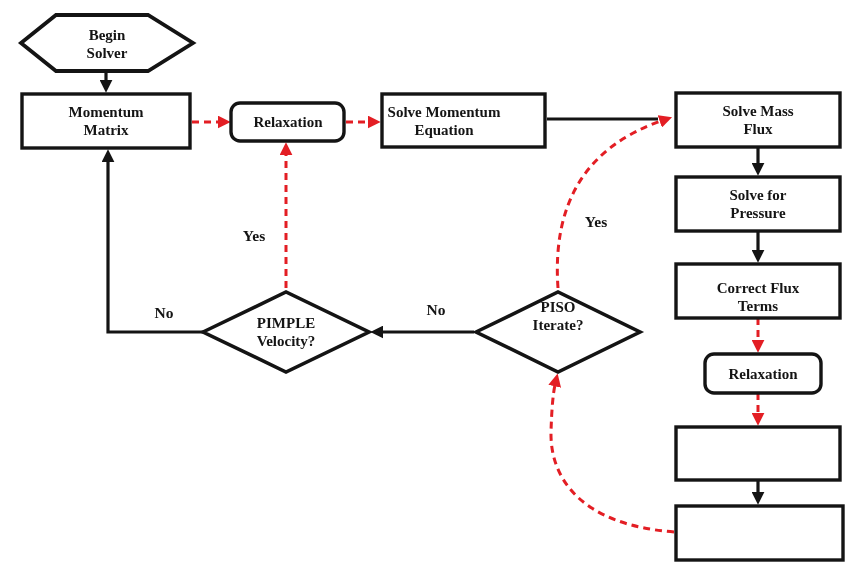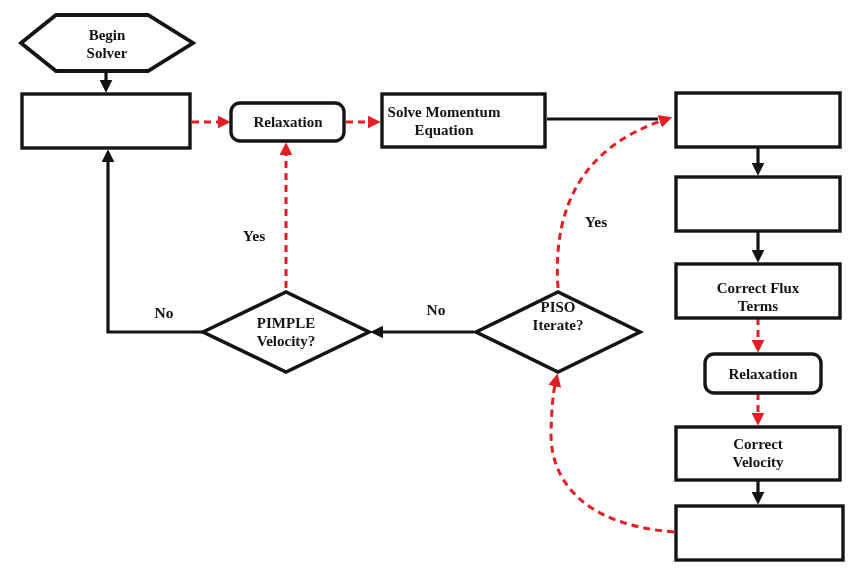--- a/index.html
+++ b/index.html
@@ -77,27 +77,30 @@
     <rect x="668" y="264" width="164" height="54" fill="#ffffff" stroke="#141414" stroke-width="3.4"></rect>
     <rect x="697" y="354" width="116" height="39" rx="9" fill="#ffffff" stroke="#141414" stroke-width="3.4"></rect>
     <rect x="668" y="427" width="164" height="53" fill="#ffffff" stroke="#141414" stroke-width="3.4"></rect>
     <rect x="668" y="506" width="167" height="54" fill="#ffffff" stroke="#141414" stroke-width="3.4"></rect>
     <polygon points="195,332 278,292 361,332 278,372" fill="#ffffff" stroke="#141414" stroke-width="3.6"></polygon>
     <polygon points="468,332 550,292 632,332 550,372" fill="#ffffff" stroke="#141414" stroke-width="3.6"></polygon>
   </svg>
 
   <div class="lbl" style="left:99px;  top:44px;">Begin
 Solver</div>
+  <div class="lbl" style="left:98px;  top:121px;">Momentum
+Matrix</div>
   <div class="lbl" style="left:280px; top:122px;">Relaxation</div>
   <div class="lbl" style="left:436px; top:121px;">Solve Momentum
 Equation</div>
+  <div class="lbl" style="left:750px; top:120px;">Solve Mass Flux</div>
+  <div class="lbl" style="left:750px; top:204px;">Solve for Pressure</div>
   <div class="lbl" style="left:750px; top:297px;">Correct Flux
 Terms</div>
   <div class="lbl" style="left:755px; top:374px;">Relaxation</div>
-  <div class="lbl" style="left:750px; top:453px;">Correct Velocity</div>
   <div class="lbl" style="left:278px; top:332px;">PIMPLE
 Velocity?</div>
   <div class="lbl" style="left:550px; top:316px;">PISO
 Iterate?</div>
 
   <div class="lbl edge-lbl" style="left:246px; top:236px;">Yes</div>
   <div class="lbl edge-lbl" style="left:156px; top:313px;">No</div>
   <div class="lbl edge-lbl" style="left:428px; top:310px;">No</div>
   <div class="lbl edge-lbl" style="left:588px; top:222px;">Yes</div>
 

